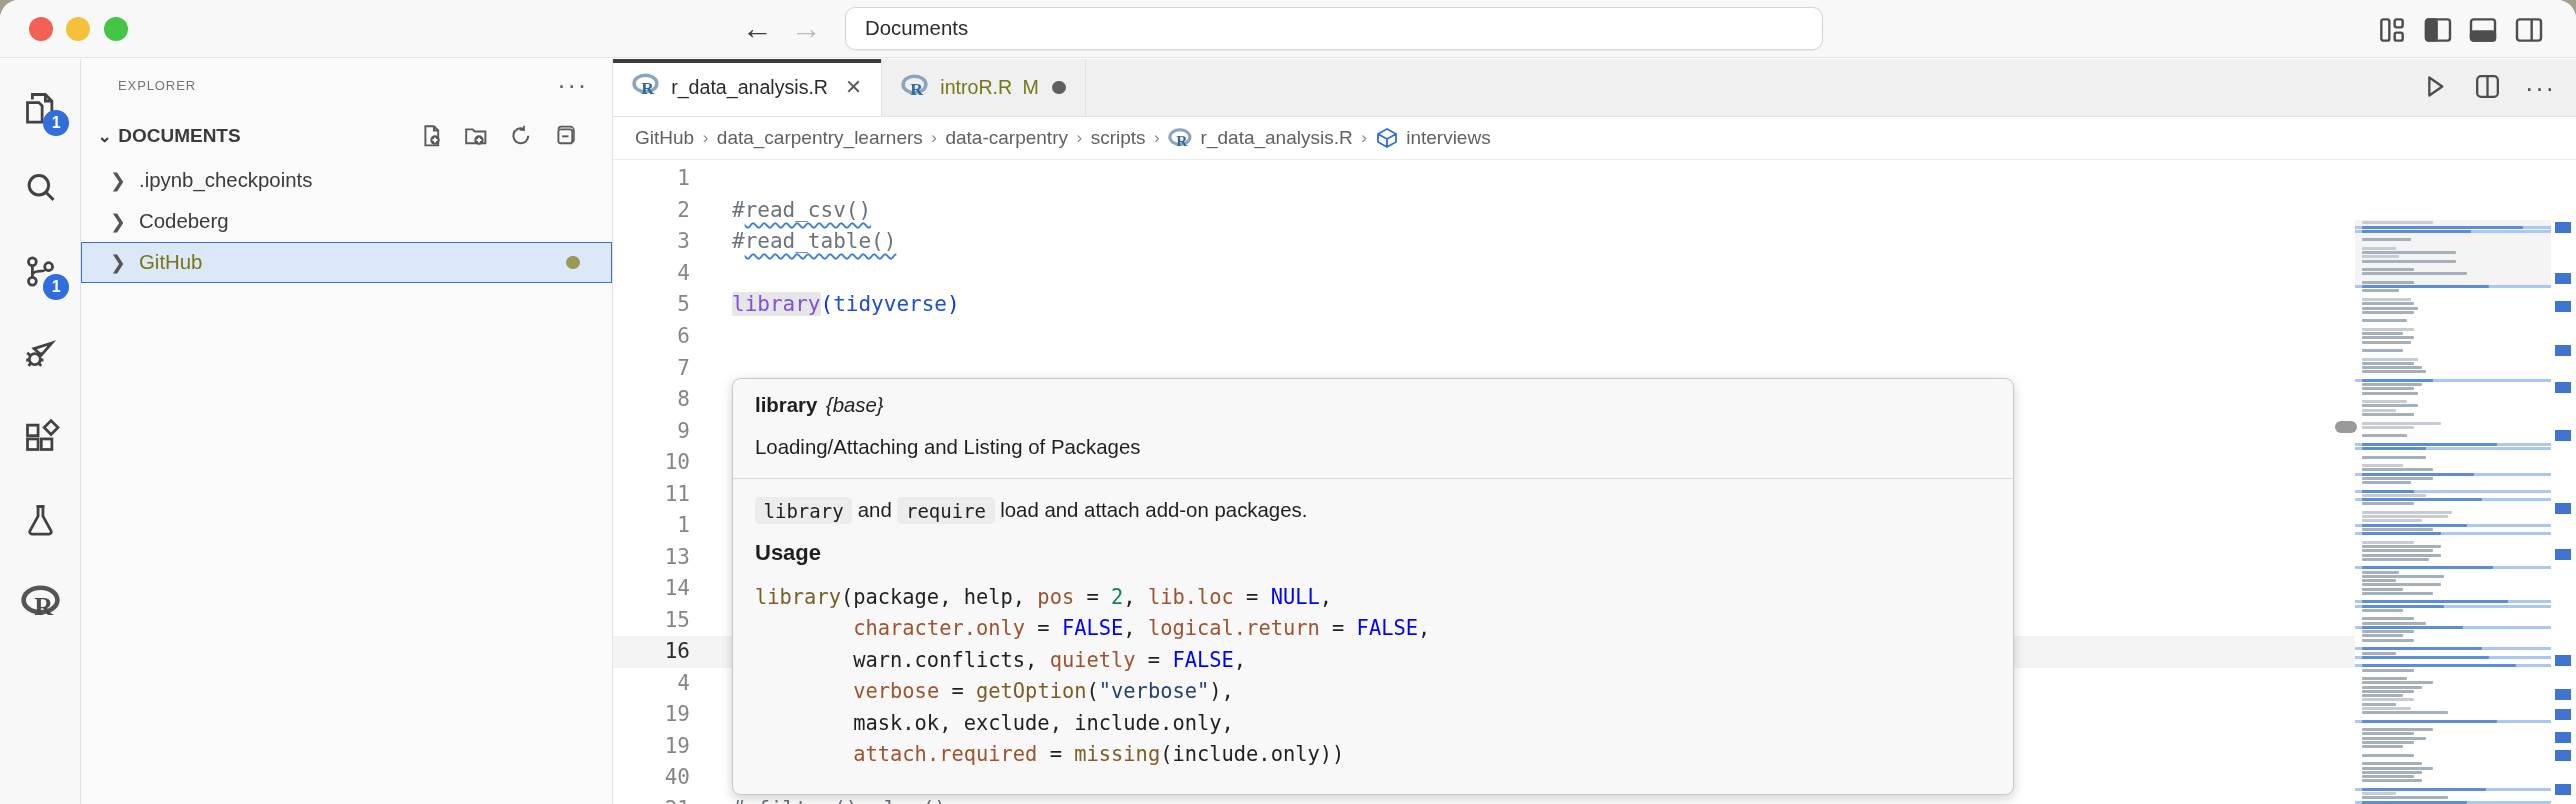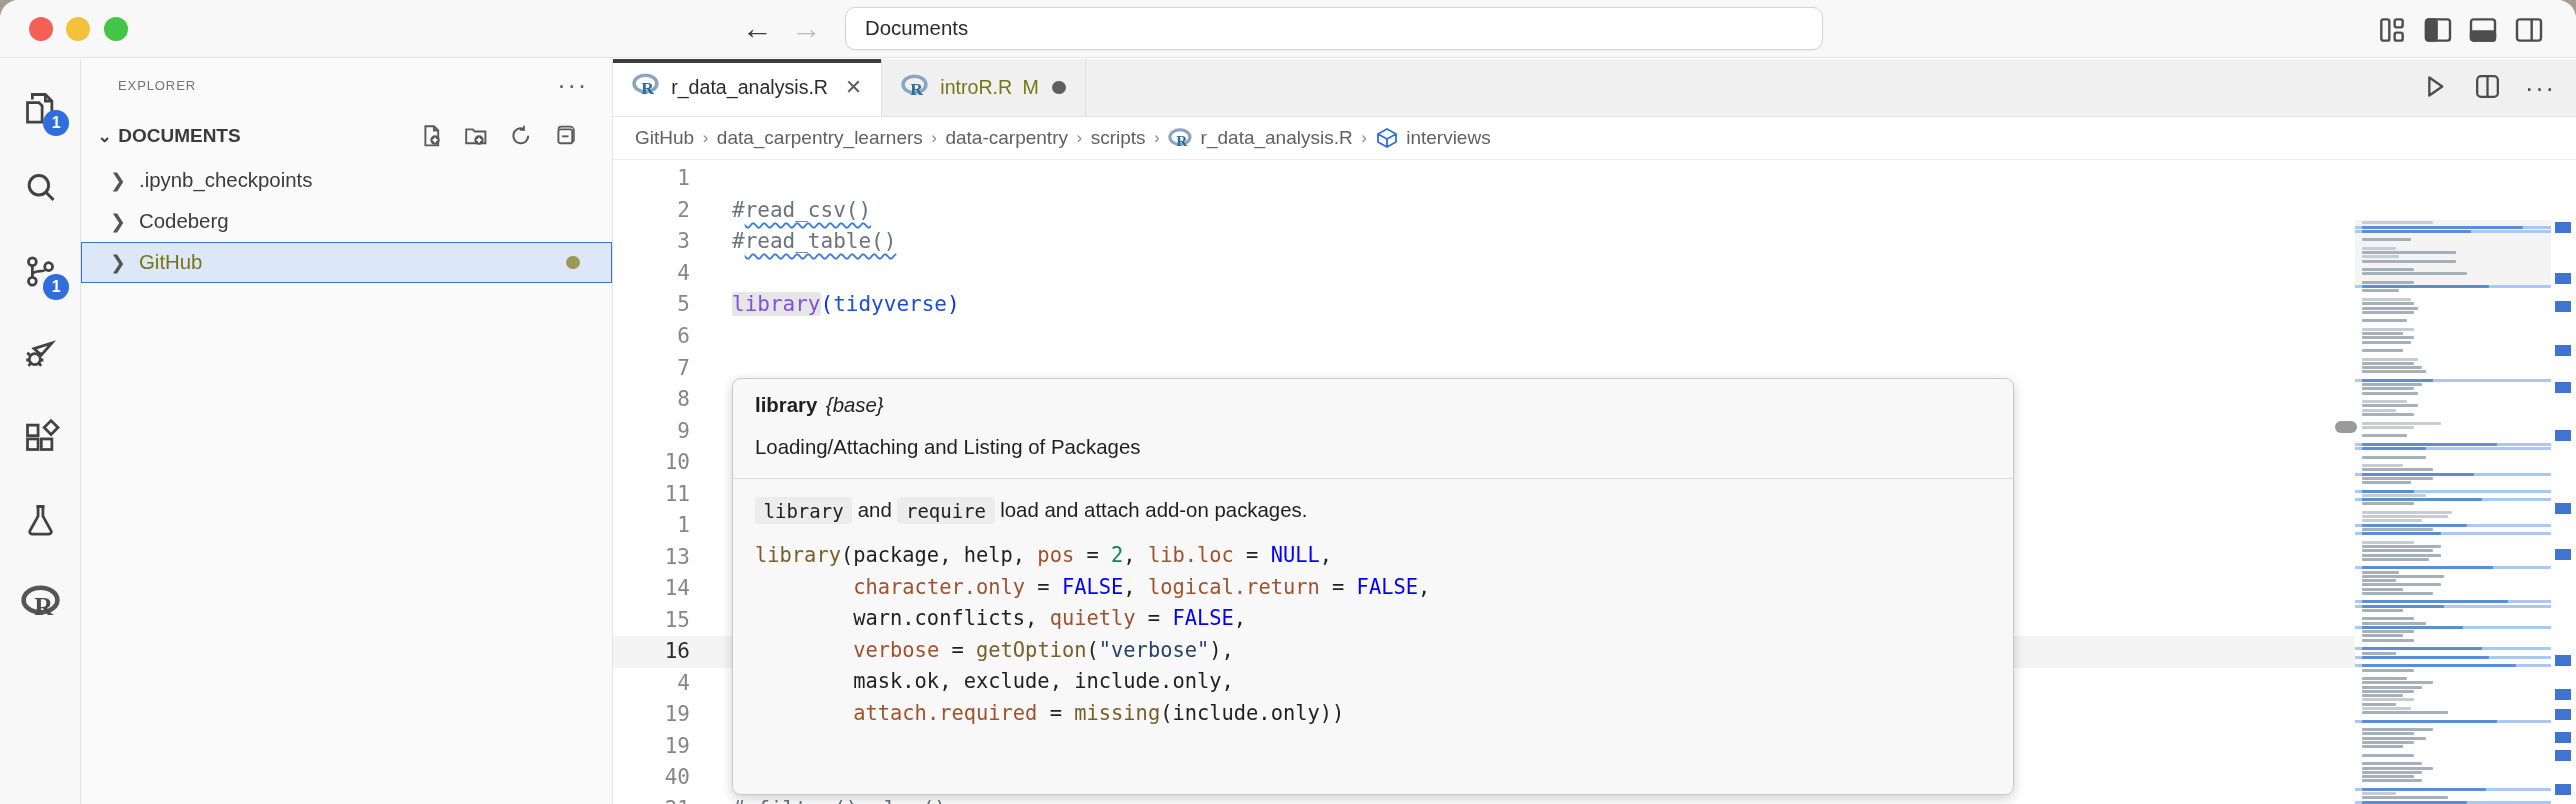--- a/index.html
+++ b/index.html
@@ -355,20 +355,21 @@
             <div class="code-line" style="top: 634px;"><span class="gutter-num">21</span><span class="code-text"><span class="tk-cm"># filter(), lap()</span></span></div>
           </div>
 
         <div class="hover">
           <div class="hv-title">
             <b>library</b><span class="hv-scope">{base}</span>
           </div>
           <div class="hv-sub">Loading/Attaching and Listing of Packages</div>
           <div class="hv-div"></div>
           <div class="hv-p" id="hover-desc"><span class="chip">library</span><span> and </span><span class="chip">require</span><span> load and attach add-on packages.</span></div>
+          <div class="hv-h">Usage</div>
           <div class="hv-code" id="hover-usage"><div><span class="uk-fn">library</span><span class="uk-pl">(package, help, </span><span class="uk-pm">pos</span><span class="uk-pl"> = </span><span class="uk-nm">2</span><span class="uk-pl">, </span><span class="uk-pm">lib.loc</span><span class="uk-pl"> = </span><span class="uk-ct">NULL</span><span class="uk-pl">,</span></div><div><span class="uk-pl">        </span><span class="uk-pm">character.only</span><span class="uk-pl"> = </span><span class="uk-ct">FALSE</span><span class="uk-pl">, </span><span class="uk-pm">logical.return</span><span class="uk-pl"> = </span><span class="uk-ct">FALSE</span><span class="uk-pl">,</span></div><div><span class="uk-pl">        warn.conflicts, </span><span class="uk-pm">quietly</span><span class="uk-pl"> = </span><span class="uk-ct">FALSE</span><span class="uk-pl">,</span></div><div><span class="uk-pl">        </span><span class="uk-pm">verbose</span><span class="uk-pl"> = </span><span class="uk-fn">getOption</span><span class="uk-pl">(</span><span class="uk-st">"verbose"</span><span class="uk-pl">),</span></div><div><span class="uk-pl">        mask.ok, exclude, include.only,</span></div><div><span class="uk-pl">        </span><span class="uk-pm">attach.required</span><span class="uk-pl"> = </span><span class="uk-fn">missing</span><span class="uk-pl">(include.only))</span></div></div>
         </div>
 
         <div class="minimap">
             <div class="mm-slider" style="top: 60px; height: 68px;"></div>
             <div class="mm-row mm-line-c" style="top: 61px; width: 71px;"></div>
             <div class="mm-band" style="top: 66px;"></div>
             <div class="mm-row mm-line-b" style="top: 66px; width: 161px;"></div>
             <div class="mm-band" style="top: 70px;"></div>
             <div class="mm-row mm-line-b" style="top: 70px; width: 109px;"></div>

